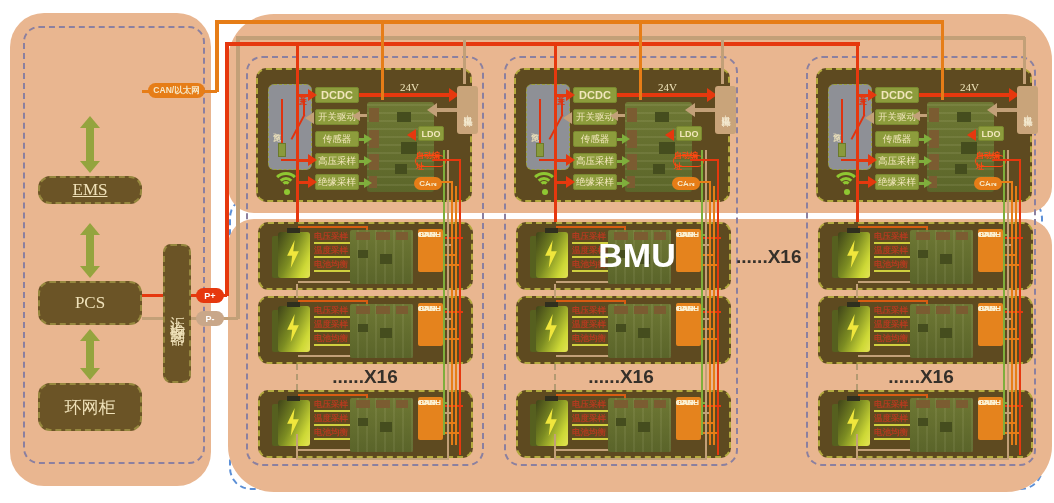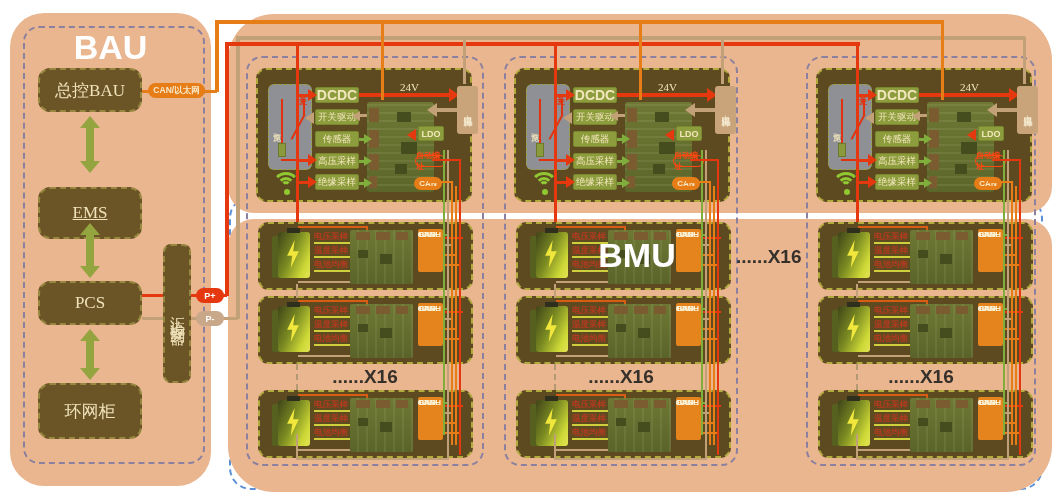--- a/index.html
+++ b/index.html
@@ -50,21 +50,21 @@
   .msw .t1{right:4px;top:5px;color:#e0320e;}
   .msw .t2{left:3px;top:42px;color:#f2e6bc;}
   .msw .res{left:9px;top:58px;width:8px;height:14px;background:#8a9a3c;border:1px solid #6c7a2a;}
   .msw .w1{left:12px;top:14px;width:2px;height:44px;background:#e0320e;}
   .msw .w2{left:12px;top:74px;width:24px;height:2px;background:#e0320e;}
   .msw .w3{left:34px;top:14px;width:2px;height:16px;background:#e0320e;}
   .msw .blade{left:28px;top:28px;width:2px;height:28px;background:#e0320e;transform:rotate(28deg);}
 
   .lab{left:57px;width:44px;height:16px;background:#8d9c3c;border:1px solid #79882f;border-radius:2px;
        color:#f2e6bc;font-size:9.5px;display:flex;align-items:center;justify-content:center;}
-  .lab.b{font-weight:bold;font-size:14px;}
+  .lab.b{font-weight:bold;font-size:11px;}
   .l1{top:17px;} .l2{top:39px;} .l3{top:61px;} .l4{top:83px;} .l5{top:104px;}
 
   .pcb{left:109px;top:32px;width:67px;height:90px;background:linear-gradient(#6e7834,#5c662a);border-radius:3px;}
   .pcb:before{content:"";position:absolute;left:0;top:0;right:0;bottom:0;
       background:repeating-linear-gradient(0deg,transparent 0 6px,rgba(255,250,210,.08) 6px 8px);}
   .pcb i, .bpcb i{position:absolute;display:block;}
   .chip-t{background:#7b5c31;} .chip-d{background:#454d1e;}
 
   .ldo{left:160px;top:56px;width:26px;height:15px;background:#8d9c3c;border:1px solid #79882f;border-radius:2px;
        color:#f2e6bc;font-size:9px;font-weight:bold;display:flex;align-items:center;justify-content:center;}
@@ -154,25 +154,23 @@
   <div class="wire w-orange" style="left:215px;top:20px;width:729px;height:4px;"></div>
   <div class="wire w-orange" style="left:215px;top:20px;width:4px;height:72px;"></div>
   <div class="wire w-orange" style="left:142px;top:90px;width:75px;height:3px;"></div>
   <div class="wire w-tan" style="left:236px;top:36px;width:789px;height:4px;"></div>
   <div class="wire w-tan" style="left:236px;top:36px;width:4px;height:283px;"></div>
   <div class="wire w-tan" style="left:142px;top:317px;width:96px;height:3px;"></div>
   <div class="wire w-red" style="left:225px;top:42px;width:635px;height:4px;"></div>
   <div class="wire w-red" style="left:225px;top:42px;width:4px;height:254px;"></div>
   <div class="wire w-red" style="left:142px;top:294px;width:85px;height:3px;"></div>
 
-  <div class="bau-title">BAU</div>
-  <div class="bnode" style="top:68px;height:44px;">总控BAU</div>
-  <div class="bnode" style="top:187px;height:52px;text-decoration:underline;">EMS</div>
+  <div class="bnode" style="top:176px;height:28px;text-decoration:underline;">EMS</div>
   <div class="bnode" style="top:281px;height:44px;">PCS</div>
-  <div class="bnode" style="top:383px;height:56px;">环网柜</div>
+  <div class="bnode" style="top:383px;height:48px;">环网柜</div>
   <div class="garrow" style="top:116px;height:57px;">
       <i class="up"></i>
       <i class="sh"></i>
       <i class="dn"></i>
     </div>
   <div class="garrow" style="top:223px;height:55px;">
       <i class="up"></i>
       <i class="sh"></i>
       <i class="dn"></i>
     </div>

